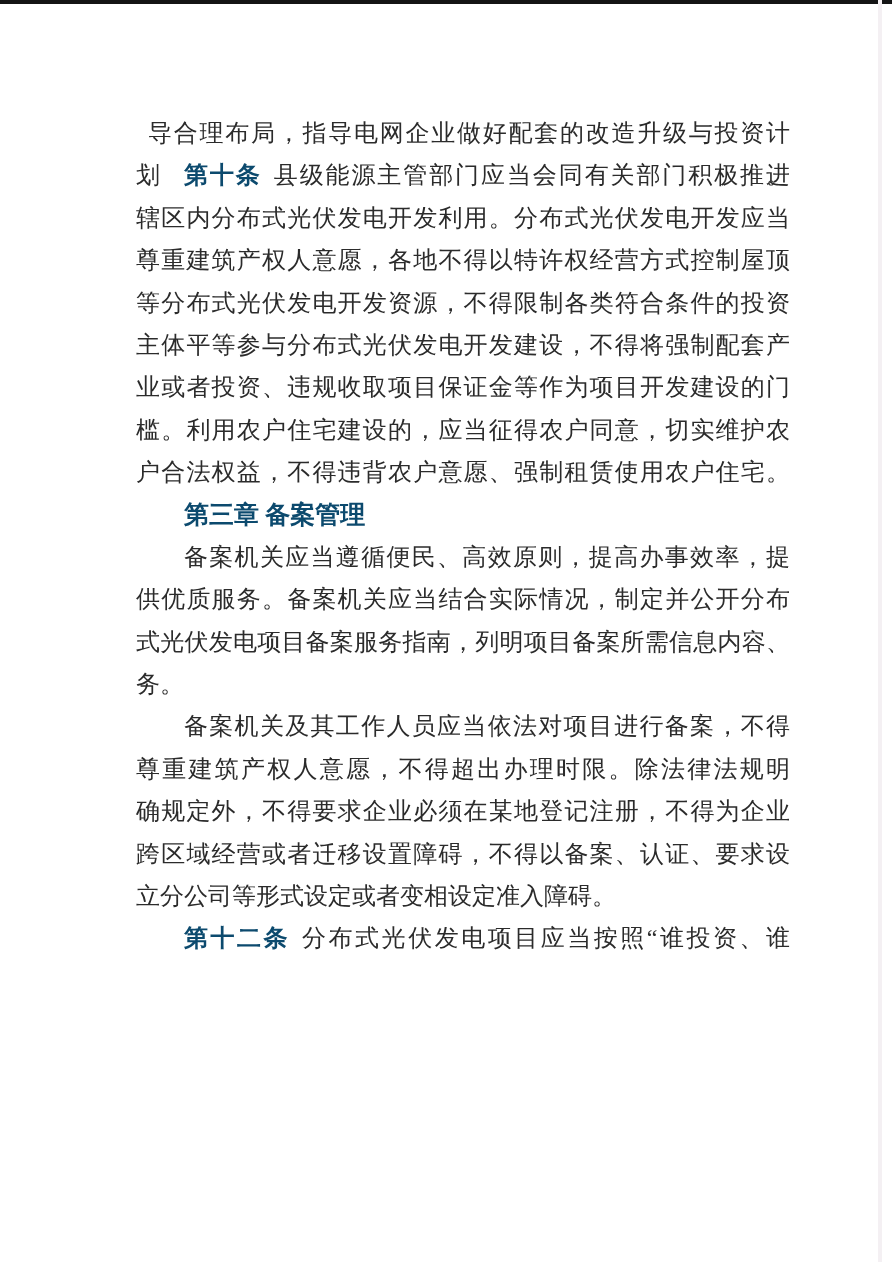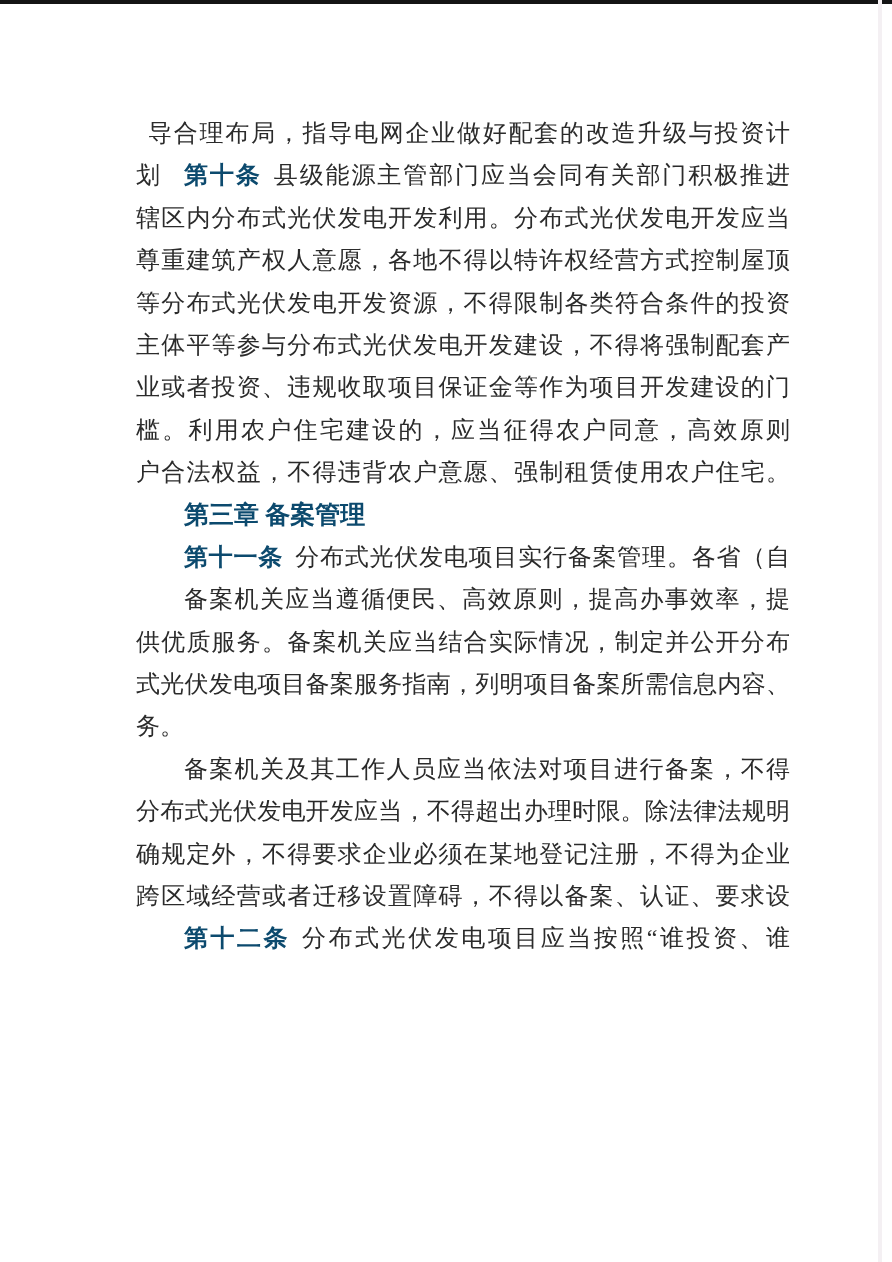--- a/index.html
+++ b/index.html
@@ -65,26 +65,26 @@
 <div class="right-edge"></div>
 
 <div class="doc">
   <div class="line"><span class="lead"></span><span>导合理布局，指导电网企业做好配套的改造升级与投资计划。</span></div>
   <div class="line indent"><span class="lead">第十条</span><span>县级能源主管部门应当会同有关部门积极推进</span></div>
   <div class="line"><span>辖区内分布式光伏发电开发利用。分布式光伏发电开发应当</span></div>
   <div class="line"><span>尊重建筑产权人意愿，各地不得以特许权经营方式控制屋顶</span></div>
   <div class="line"><span>等分布式光伏发电开发资源，不得限制各类符合条件的投资</span></div>
   <div class="line"><span>主体平等参与分布式光伏发电开发建设，不得将强制配套产</span></div>
   <div class="line"><span>业或者投资、违规收取项目保证金等作为项目开发建设的门</span></div>
-  <div class="line"><span>槛。利用农户住宅建设的，应当征得农户同意，高效原则</span></div>
+  <div class="line"><span>槛。利用农户住宅建设的，应当征得农户同意，切实维护农</span></div>
   <div class="line"><span>户合法权益，不得违背农户意愿、强制租赁使用农户住宅。</span></div>
   <div class="line indent heading no-just"><span class="lead">第三章 备案管理</span></div>
-  <div class="line indent"><span class="lead">第十一条</span><span>分布式光伏发电项目实行备案管理。各省（自</span></div>
   <div class="line indent"><span>备案机关应当遵循便民、高效原则，提高办事效率，提</span></div>
   <div class="line"><span>供优质服务。备案机关应当结合实际情况，制定并公开分布</span></div>
   <div class="line"><span>式光伏发电项目备案服务指南，列明项目备案所需信息内容、</span></div>
   <div class="line no-just"><span>务。</span></div>
   <div class="line indent"><span>备案机关及其工作人员应当依法对项目进行备案，不得</span></div>
-  <div class="line"><span>分布式光伏发电开发应当，不得超出办理时限。除法律法规明</span></div>
+  <div class="line"><span>尊重建筑产权人意愿，不得超出办理时限。除法律法规明</span></div>
   <div class="line"><span>确规定外，不得要求企业必须在某地登记注册，不得为企业</span></div>
   <div class="line"><span>跨区域经营或者迁移设置障碍，不得以备案、认证、要求设</span></div>
+  <div class="line no-just"><span>立分公司等形式设定或者变相设定准入障碍。</span></div>
   <div class="line indent"><span class="lead">第十二条</span><span>分布式光伏发电项目应当按照“谁投资、谁</span></div>
 </div>
 
 </body></html>

